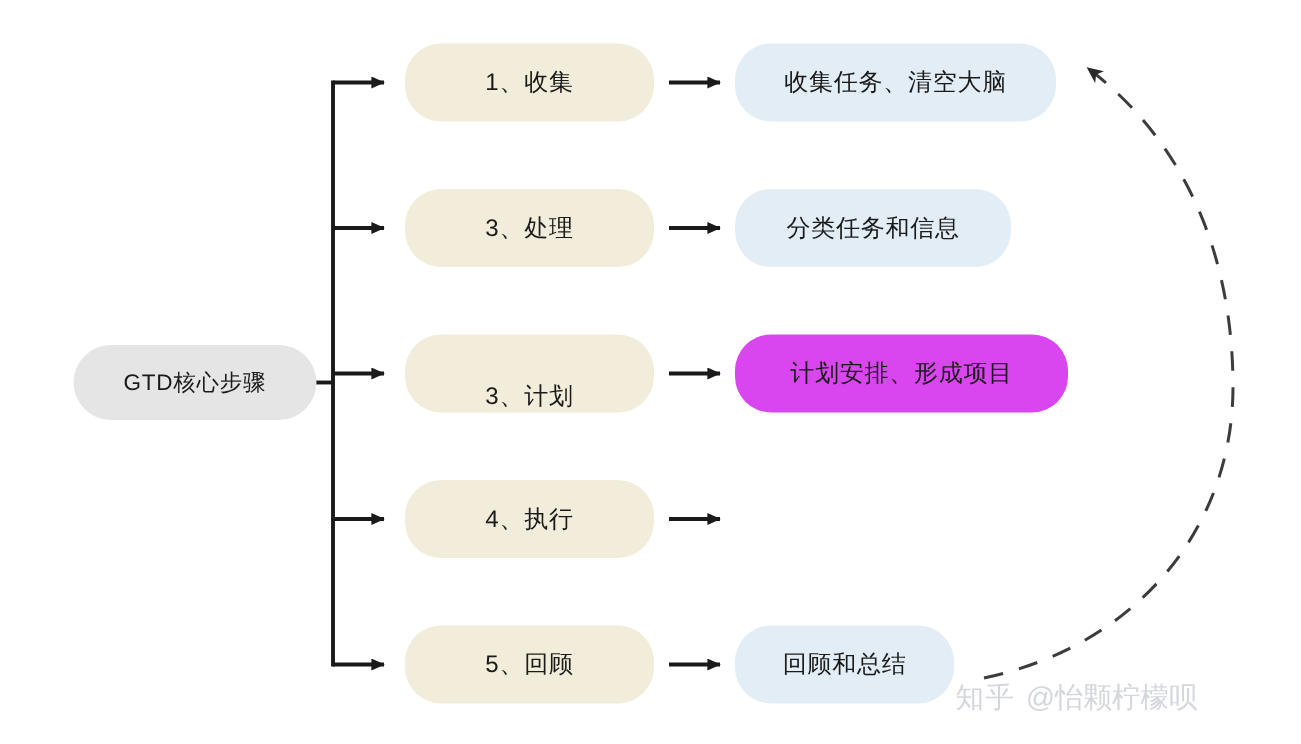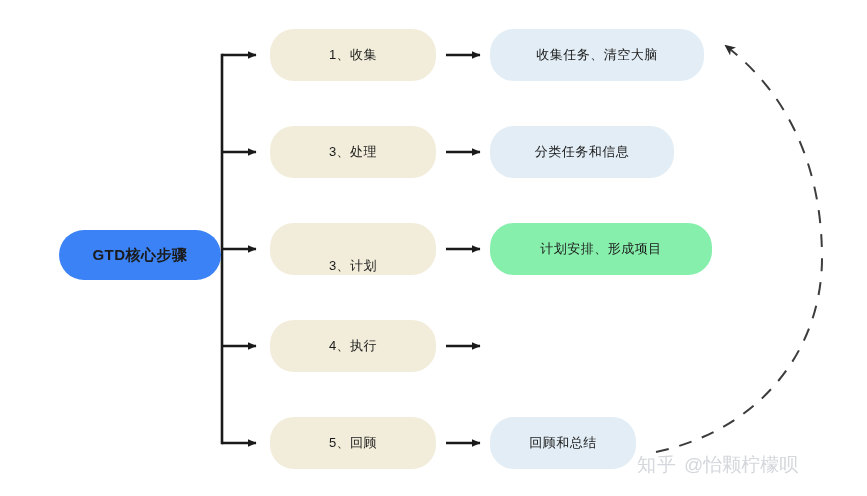--- a/index.html
+++ b/index.html
@@ -16,21 +16,21 @@
     height: 496px;
     background: #ffffff;
     overflow: hidden;
   }
   .node {
     position: absolute;
     display: flex;
     align-items: center;
     justify-content: center;
     box-sizing: border-box;
-    font-size: 13px;
+    font-size: 16px;
     color: #1a1a1a;
     letter-spacing: 0.5px;
     white-space: nowrap;
   }
   .root-node {
     border-radius: 26px;
     font-size: 15px;
   }
   .step-node {
     border-radius: 24px;
@@ -119,21 +119,21 @@
     </g>
     <g>
       <path d="M446,443 L480,443" stroke="#1a1a1a" stroke-width="2.6" fill="none" marker-end="url(#arrowhead)"></path>
     </g>
 
     <g>
       <path d="M656,452 C760,430 822,350 822,258 C822,170 790,95 726,46" stroke="#3c3c3c" stroke-width="2" fill="none" stroke-dasharray="13 11" stroke-linecap="butt" marker-end="url(#arrowhead-dashed)"></path>
     </g>
   </svg>
 
-  <div class="node root-node" style="left:59px; top:230px; width:162px; height:50px; background:#3b82f6;font-weight:bold;">
+  <div class="node root-node" style="left:49px; top:230px; width:162px; height:50px; background:#e5e5e5;">
     <span>GTD核心步骤</span>
   </div>
 
   <div class="node step-node" style="left:270px; top:29px; width:166px; height:52px; background:#f2edda;">
     <span>1、收集</span>
   </div>
   <div class="node step-node" style="left:270px; top:126px; width:166px; height:52px; background:#f2edda;">
     <span>3、处理</span>
   </div>
   <div class="node step-node" style="left:270px; top:223px; width:166px; height:52px; background:#f2edda;align-items:flex-end;">
@@ -145,21 +145,21 @@
   <div class="node step-node" style="left:270px; top:417px; width:166px; height:52px; background:#f2edda;">
     <span>5、回顾</span>
   </div>
 
   <div class="node desc-node" style="left:490px; top:29px; width:214px; height:52px; background:#e2edf5;justify-content:center;">
     <span>收集任务、清空大脑</span>
   </div>
   <div class="node desc-node" style="left:490px; top:126px; width:184px; height:52px; background:#e2edf5;">
     <span>分类任务和信息</span>
   </div>
-  <div class="node desc-node" style="left:490px; top:223px; width:222px; height:52px; background:#86efac;">
+  <div class="node desc-node" style="left:490px; top:223px; width:222px; height:52px; background:#d946ef;">
     <span>计划安排、形成项目</span>
   </div>
   <div class="node desc-node" style="left:490px; top:417px; width:146px; height:52px; background:#e2edf5;">
     <span>回顾和总结</span>
   </div>
 
   <div class="watermark" style="left:637px; top:452px;">
     <span class="watermark-logo">知乎</span>
     <span class="watermark-handle">@怡颗柠檬呗</span>
   </div>

